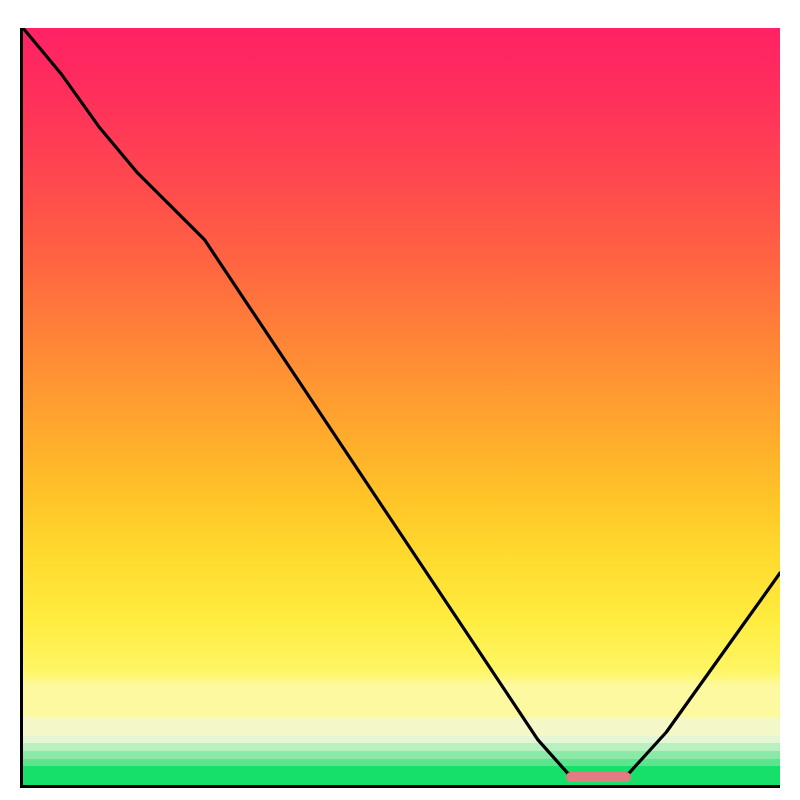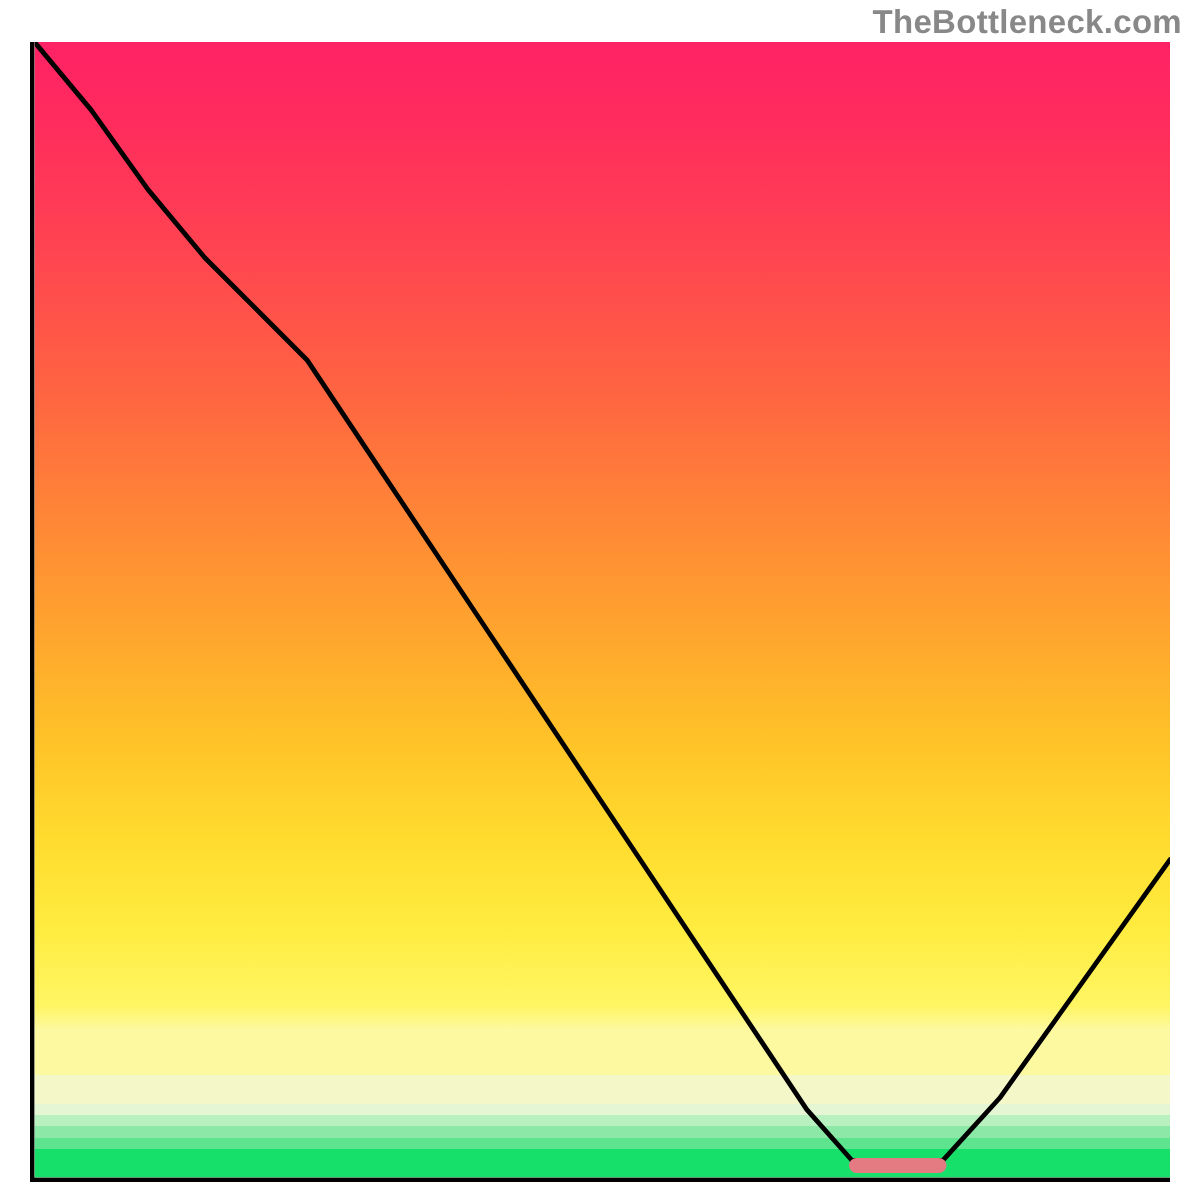--- a/index.html
+++ b/index.html
@@ -80,21 +80,20 @@
     position: absolute;
     height: 10px;
     border-radius: 5px;
     background: #e47a82;
   }
 </style>
 </head>
 <body>
 
 <div class="container">
-  <div class="watermark">TheBottleneck.com</div>
 
   <div class="plot-area">
     <div class="gradient"></div>
 
     <svg class="curve" viewBox="0 0 760 760" preserveAspectRatio="none">
       <path fill="none" stroke="#000000" stroke-width="3.2" stroke-linejoin="round" stroke-linecap="round" d="M0.0 0.0 L38.0 45.6 L76.0 98.8 L114.0 144.4 L152.0 182.4 L182.4 212.8 L228.0 281.2 L304.0 395.2 L380.0 509.2 L456.0 623.2 L516.8 714.4 L547.2 748.6 L577.6 748.6 L608.0 748.6 L646.0 706.8 L684.0 653.6 L722.0 600.4 L760.0 547.2" id="curve-path"></path>
     </svg>
 
     <div class="marker" id="marker" style="left: 543.4px; width: 64.6px; top: 743.6px;"></div>
   </div>

